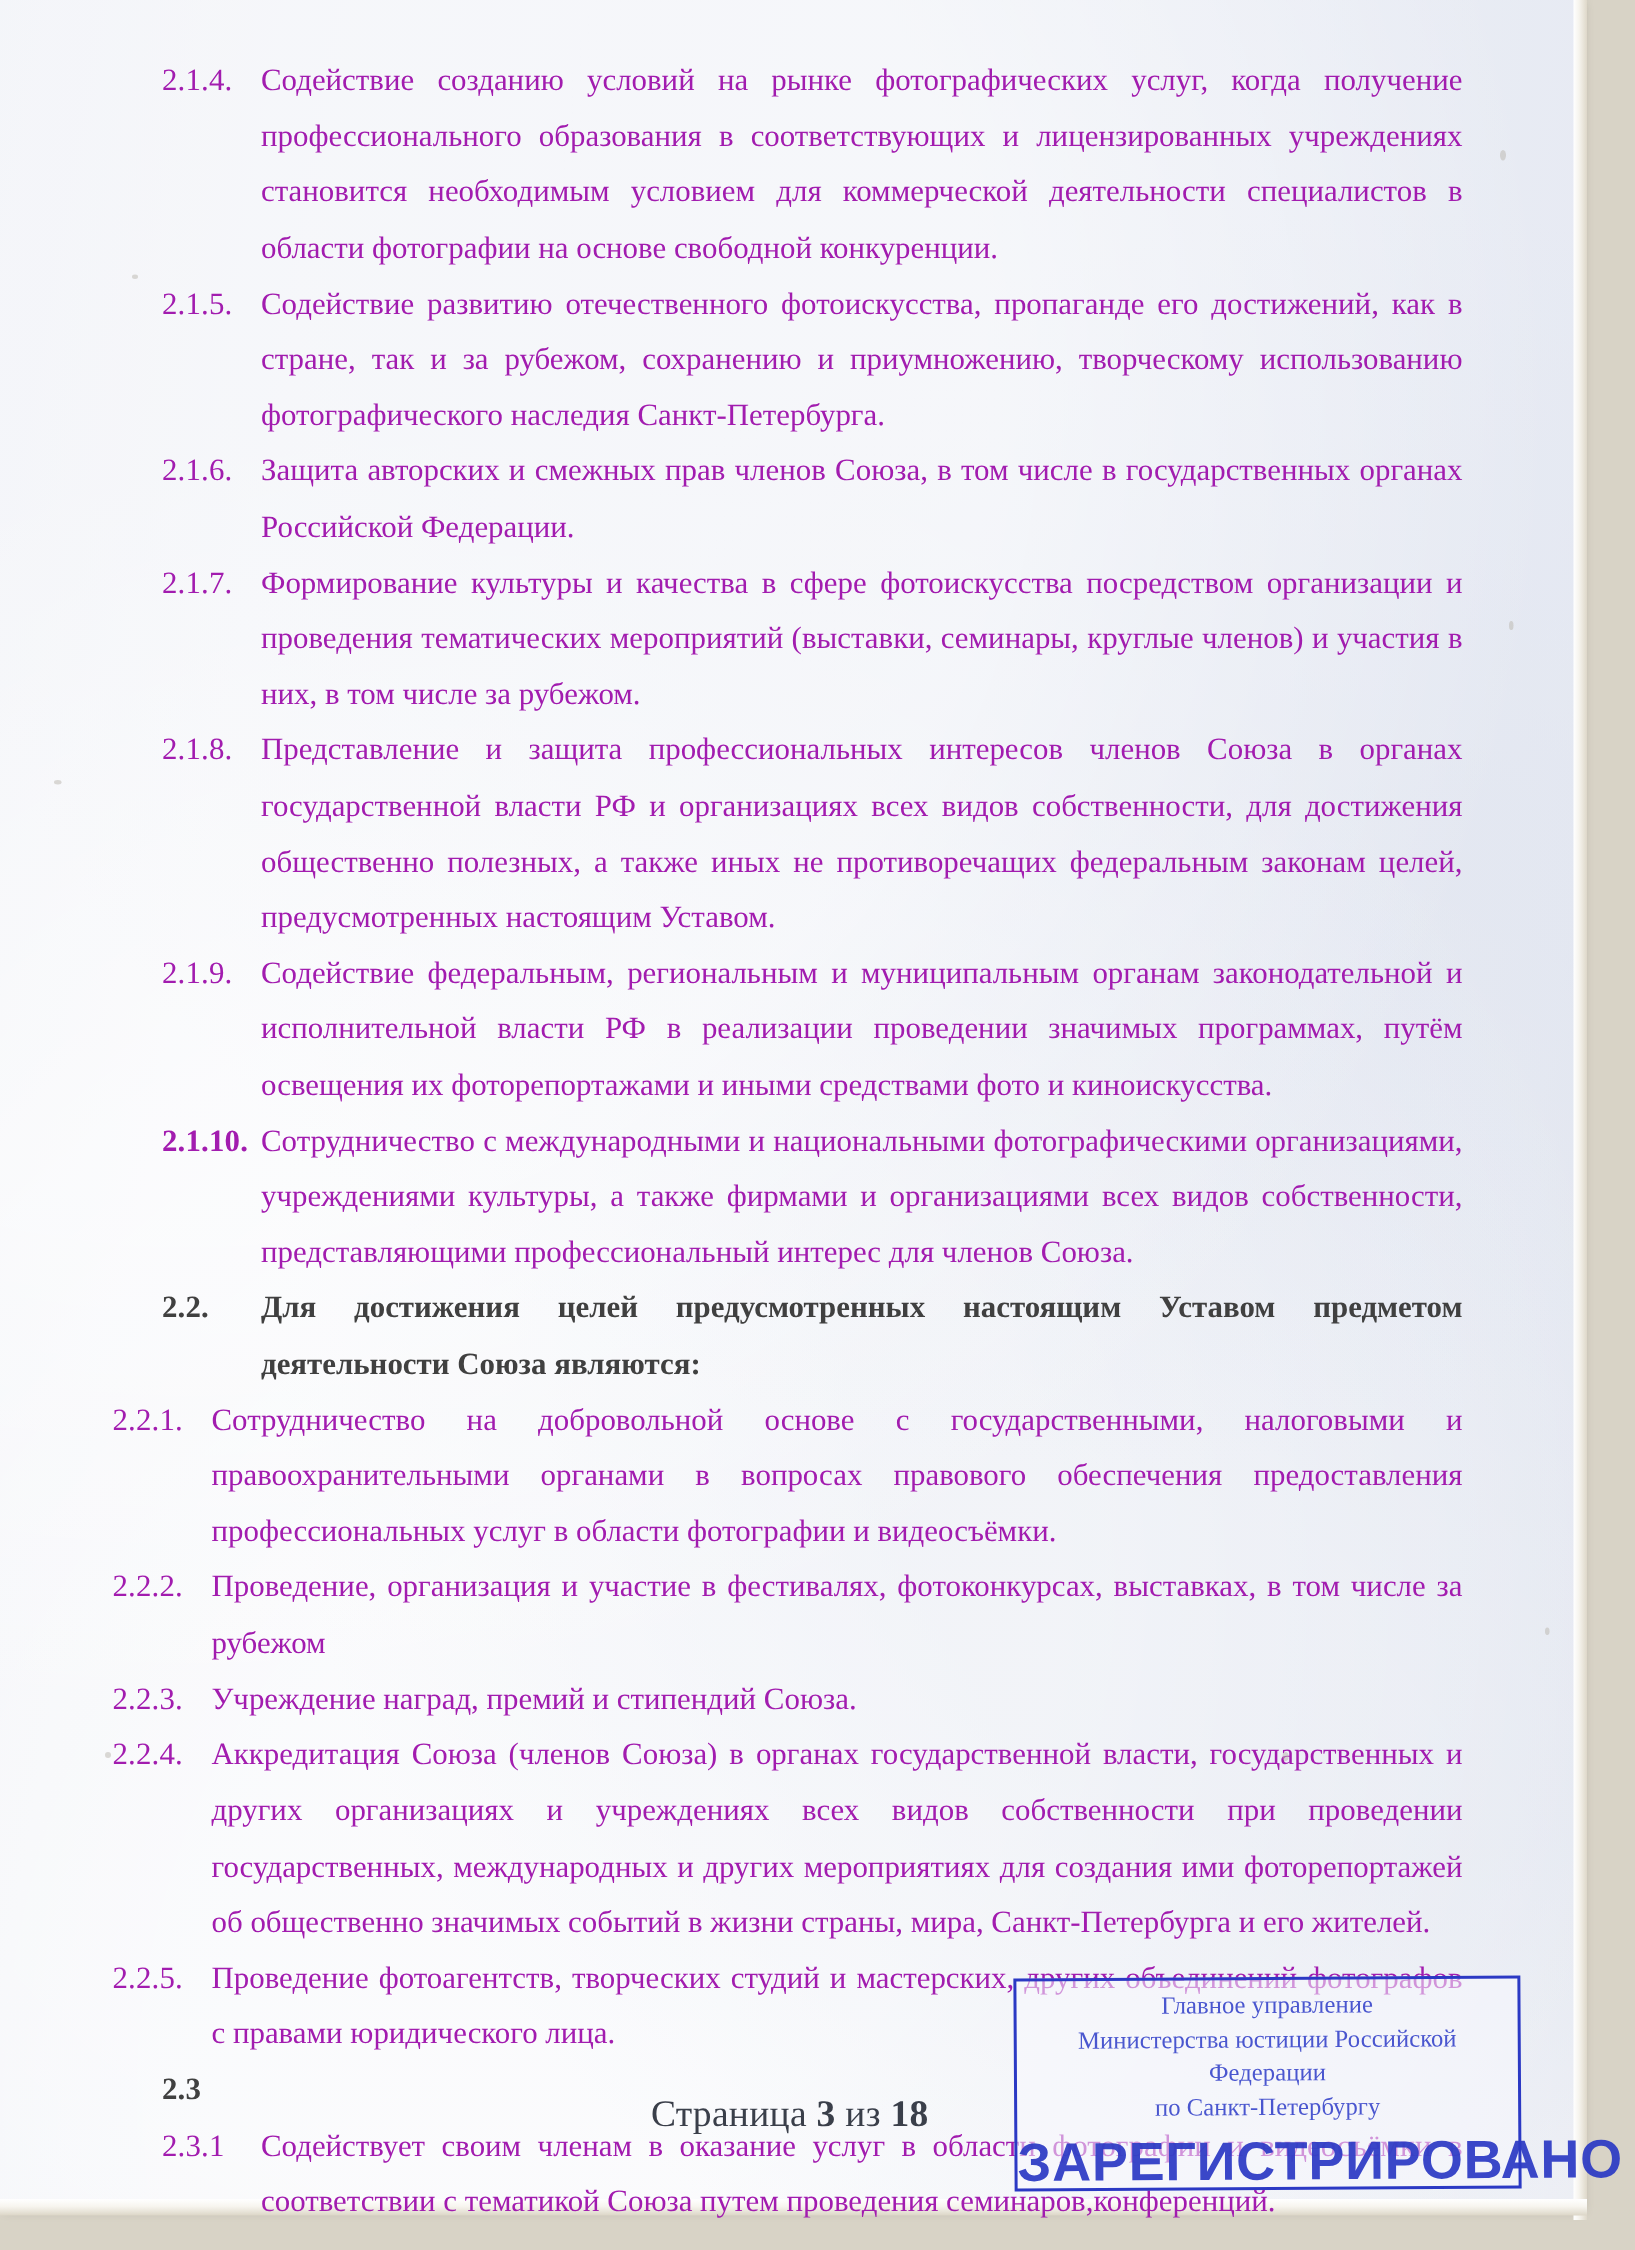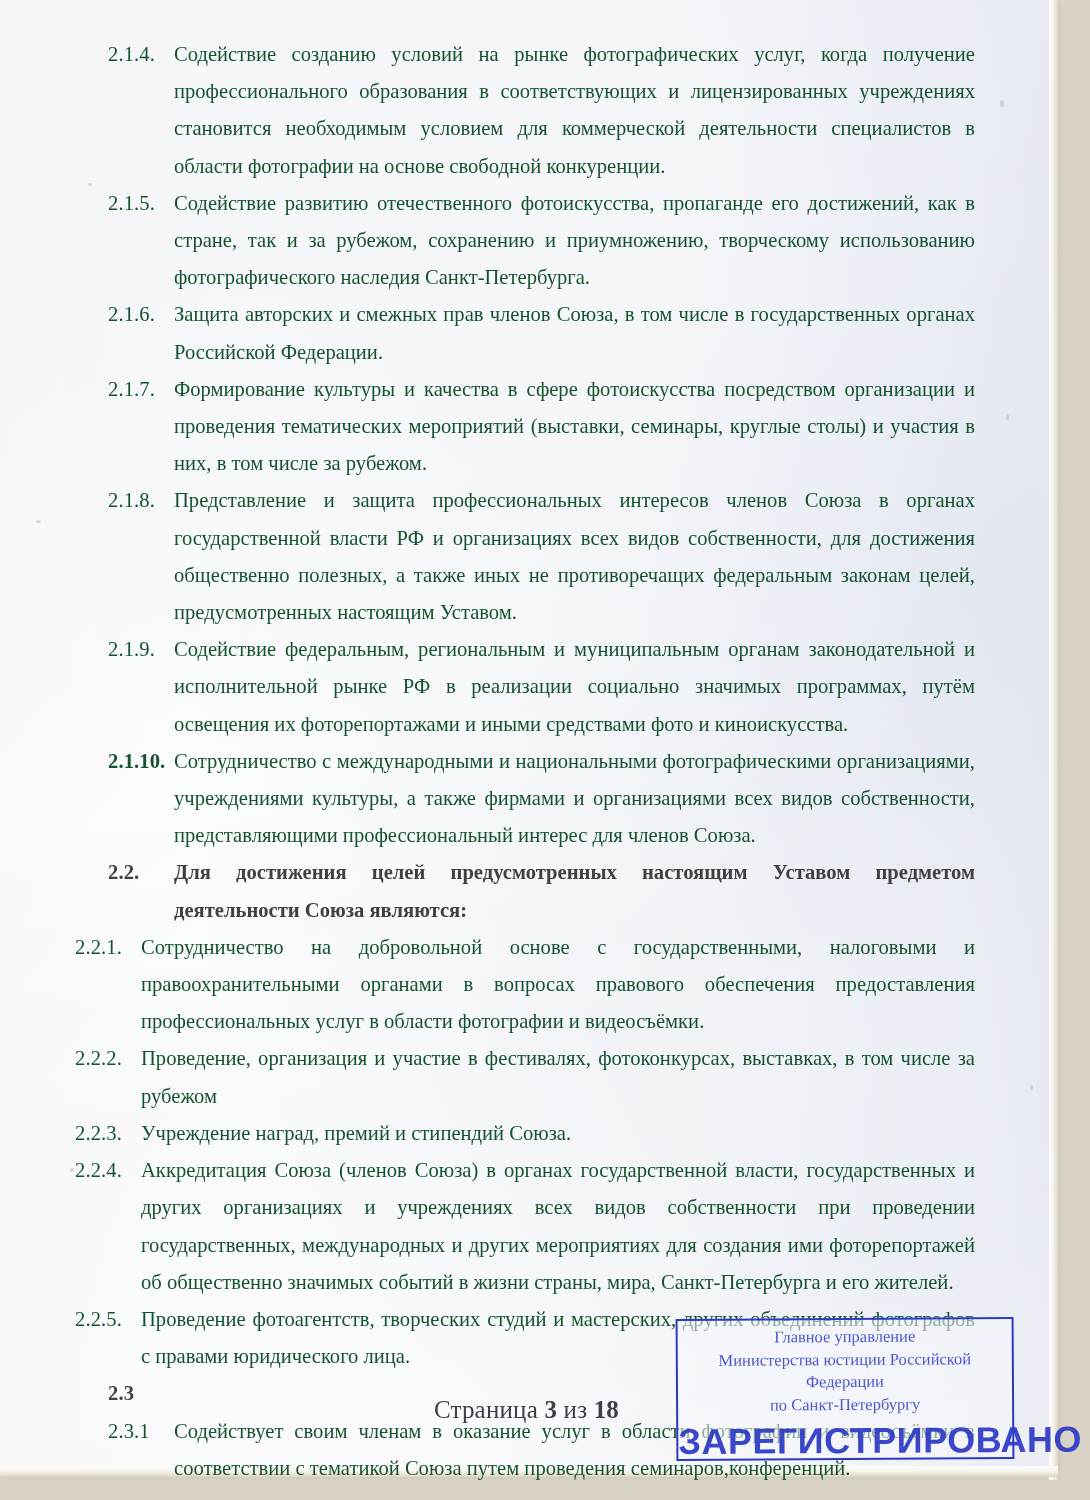--- a/index.html
+++ b/index.html
@@ -65,21 +65,21 @@
     width: 1053px;
     height: 1472px;
     z-index: 3;
   }
 
   
   .item {
     position: relative;
     display: flex;
     align-items: flex-start;
-    color: #14532d;
+    color: #a21caf;
     font-size: 20.6px;
     line-height: 37.2px;
     text-align: justify;
   }
   .num {
     flex: 0 0 auto;
     white-space: nowrap;
     letter-spacing: .1px;
   }
   .txt {
@@ -197,31 +197,31 @@
         <span class="txt">Содействие развитию отечественного фотоискусства, пропаганде его достижений, как в стране, так и за рубежом, сохранению и приумножению, творческому использованию фотографического наследия Санкт-Петербурга.</span>
       </div>
 
       <div class="item lvl-a just-last">
         <span class="num">2.1.6.</span>
         <span class="txt">Защита авторских и смежных прав членов Союза, в том числе в государственных органах Российской Федерации.</span>
       </div>
 
       <div class="item lvl-a">
         <span class="num">2.1.7.</span>
-        <span class="txt">Формирование культуры и качества в сфере фотоискусства посредством организации и проведения тематических мероприятий (выставки, семинары, круглые столы) и участия в них, в том числе за рубежом.</span>
+        <span class="txt">Формирование культуры и качества в сфере фотоискусства посредством организации и проведения тематических мероприятий (выставки, семинары, круглые членов) и участия в них, в том числе за рубежом.</span>
       </div>
 
       <div class="item lvl-a">
         <span class="num">2.1.8.</span>
         <span class="txt"> Представление и защита профессиональных интересов членов Союза в органах государственной власти РФ и организациях всех видов собственности, для достижения общественно полезных, а также иных не противоречащих федеральным законам целей, предусмотренных настоящим Уставом.</span>
       </div>
 
       <div class="item lvl-a">
         <span class="num">2.1.9.</span>
-        <span class="txt">Содействие федеральным, региональным и муниципальным органам законодательной и исполнительной рынке РФ в реализации социально значимых программах, путём освещения их фоторепортажами и иными средствами фото и киноискусства.</span>
+        <span class="txt">Содействие федеральным, региональным и муниципальным органам законодательной и исполнительной власти РФ в реализации проведении значимых программах, путём освещения их фоторепортажами и иными средствами фото и киноискусства.</span>
       </div>
 
       <div class="item lvl-a wide">
         <span class="num">2.1.10.</span>
         <span class="txt">Сотрудничество с международными и национальными фотографическими организациями, учреждениями культуры, а также фирмами и организациями всех видов собственности, представляющими профессиональный интерес для членов Союза.</span>
       </div>
 
       <div class="item head">
         <span class="num">2.2.</span>
         <span class="txt">Для достижения целей предусмотренных настоящим Уставом предметом деятельности Союза являются:</span>

